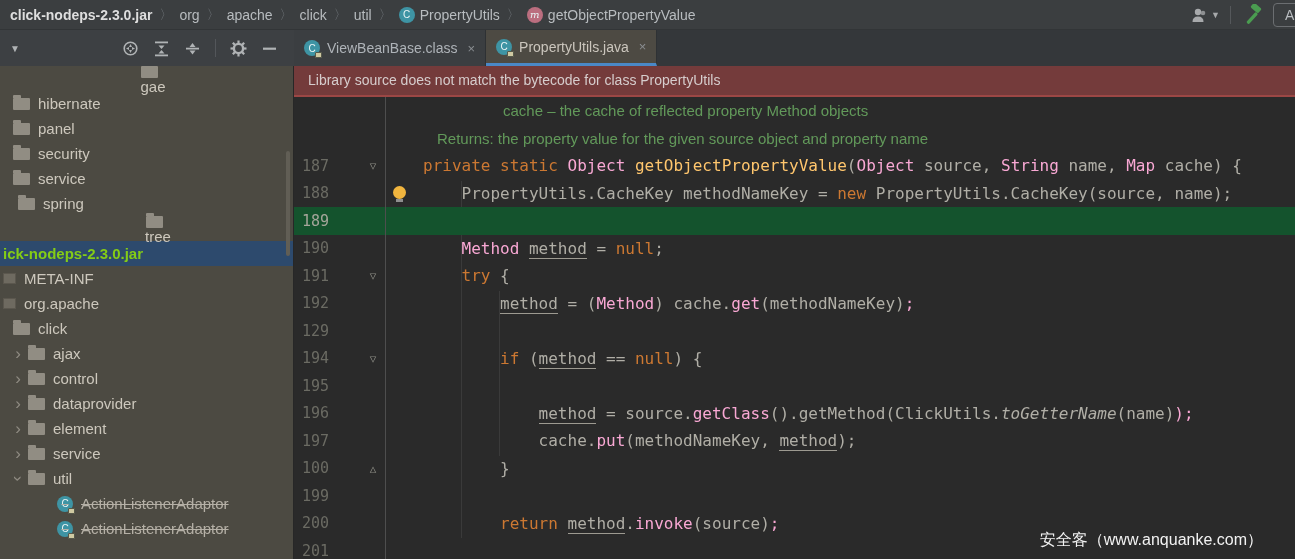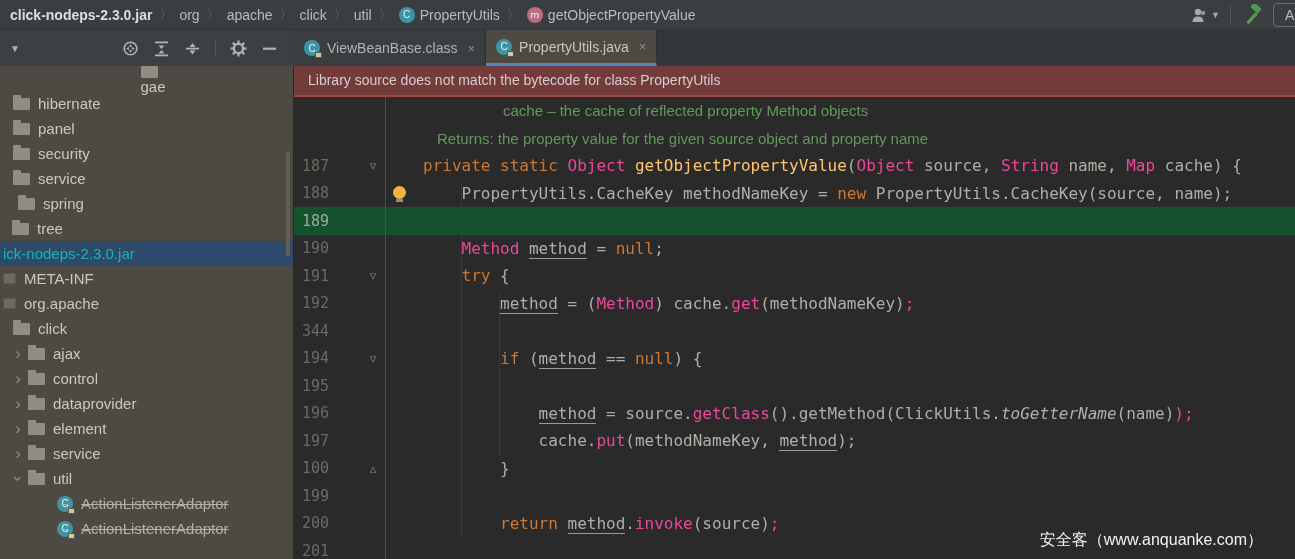--- a/index.html
+++ b/index.html
@@ -43,21 +43,21 @@
                     border:1px solid #55584a; border-radius:1px; }
 
   
   .content { display:flex; height:493px; }
 
   
   .sidebar { width:294px; flex:0 0 294px; background:#4c4a42; position:relative; overflow:hidden;
              border-right:1px solid #272727; }
   .tree-row { height:25px; display:flex; align-items:center; font-size:15px; color:#cdc8bd;
               white-space:nowrap; cursor:default; }
-  .tree-row.selected { background:#2d4a6d; color:#14b8a6; }
+  .tree-row.selected { background:#2d4a6d; color:#84cc16;font-weight:bold; }
   .tree-row.struck { text-decoration:line-through; color:#b5b0a6; }
   .chev { width:20px; text-align:center; color:#8f8b82; font-size:17px; line-height:25px; flex:0 0 20px; }
   .chev.exp { transform:rotate(90deg); }
   .ticon { margin-right:8px; flex:0 0 auto; }
   .icon-folder { width:17px; height:12px; background:#918d83; border-radius:1px; position:relative; }
   .icon-folder:before { content:""; position:absolute; top:-3px; left:0; width:8px; height:3px;
                         background:#918d83; border-radius:1px 1px 0 0; }
   .icon-package { width:13px; height:11px; background:#6e6a60; border:1px solid #5b574e; }
   .icon-xml { width:11px; height:13px; background:#8f8b81; position:relative; }
   .icon-xml:before { content:""; position:absolute; left:0; bottom:0; width:5px; height:5px; background:#c77b45; }
@@ -81,21 +81,21 @@
           font-size:15px; color:#6b6b63; }
   .cline.current .lnum { color:#a5a59a; }
   .foldcol { position:absolute; right:4px; width:16px; text-align:center; color:#8a8a82; font-size:13px; }
   .bulb { position:absolute; left:99px; top:6px; width:13px; height:13px; border-radius:50%;
           background:#f1b53e; }
   .bulb:after { content:""; position:absolute; left:3px; top:13px; width:7px; height:3px; background:#8f8f8f; }
   .codetext { font-family:"DejaVu Sans Mono", monospace; font-size:16px; color:#b0aea6;
               white-space:pre; padding-left:37px; }
   .docline .codetext { font-family:"Liberation Sans", sans-serif; font-size:15px; color:#62995a; }
   .tk-kw  { color:#cc7832; }
-  .tk-err { color:#ec4899; }
+  .tk-err { color:#f9a8d4; }
   .tk-fn  { color:#ffc66d; }
   .tk-def { color:#b0aea6; }
   .tk-und { color:#b0aea6; border-bottom:1px solid #9d9a91; }
   .tk-ita { color:#b0aea6; font-style:italic; }
 
   .watermark { position:absolute; right:32px; bottom:8px; color:#f2f2f2; font-size:16px; }
   svg { display:block; }
 </style>
 </head>
 <body>
@@ -237,21 +237,21 @@
           <span>security</span>
         </div>
         <div class="tree-row" style="padding-left: 13px;">
           <span class="ticon icon-folder"></span>
           <span>service</span>
         </div>
         <div class="tree-row" style="padding-left: 18px;">
           <span class="ticon icon-folder"></span>
           <span>spring</span>
         </div>
-        <div class="tree-row" style="padding-left: 12px;">
+        <div class="tree-row" style="padding-left: 23px; flex-direction: column;">
           <span class="ticon icon-folder"></span>
           <span>tree</span>
         </div>
         <div class="tree-row selected" style="padding-left: 3px;">
           <span>ick-nodeps-2.3.0.jar</span>
         </div>
         <div class="tree-row" style="padding-left: 3px;">
           <span class="ticon icon-package"></span>
           <span>META-INF</span>
         </div>
@@ -354,21 +354,21 @@
             <div class="codetext"><span>    </span><span class="tk-kw">try</span><span class="tk-def"> {</span></div>
           </div>
           <div class="cline">
             <div class="gutter">
               <span class="lnum">192</span>
             </div>
             <div class="codetext"><span>        </span><span class="tk-und">method</span><span class="tk-def"> = (</span><span class="tk-err">Method</span><span class="tk-def">) cache.</span><span class="tk-err">get</span><span class="tk-def">(methodNameKey)</span><span class="tk-err">;</span></div>
           </div>
           <div class="cline">
             <div class="gutter">
-              <span class="lnum">344</span>
+              <span class="lnum">129</span>
             </div>
             <div class="codetext"></div>
           </div>
           <div class="cline">
             <div class="gutter">
               <span class="lnum">194</span>
               <span class="foldcol">▿</span>
             </div>
             <div class="codetext"><span>        </span><span class="tk-kw">if</span><span class="tk-def"> (</span><span class="tk-und">method</span><span class="tk-def"> == </span><span class="tk-kw">null</span><span class="tk-def">) {</span></div>
           </div>

